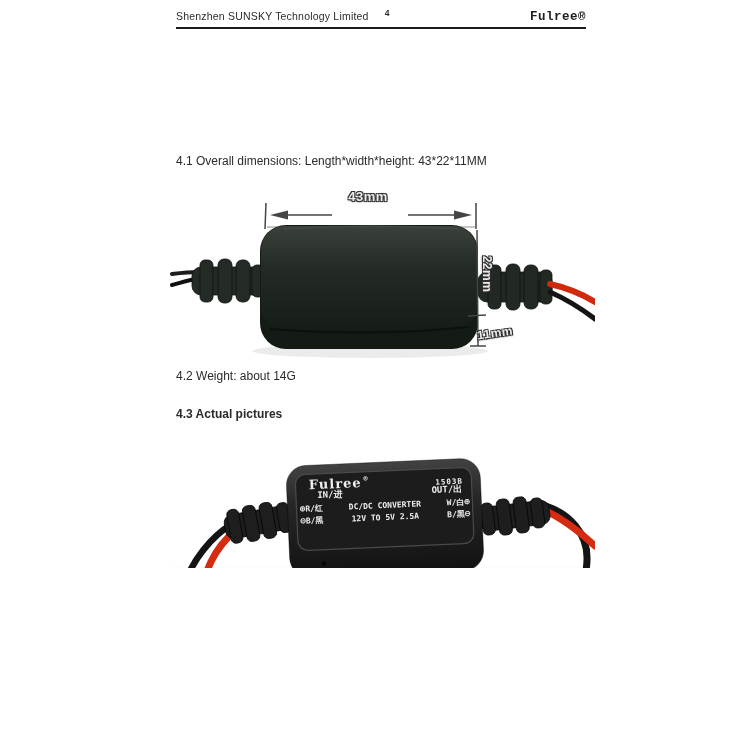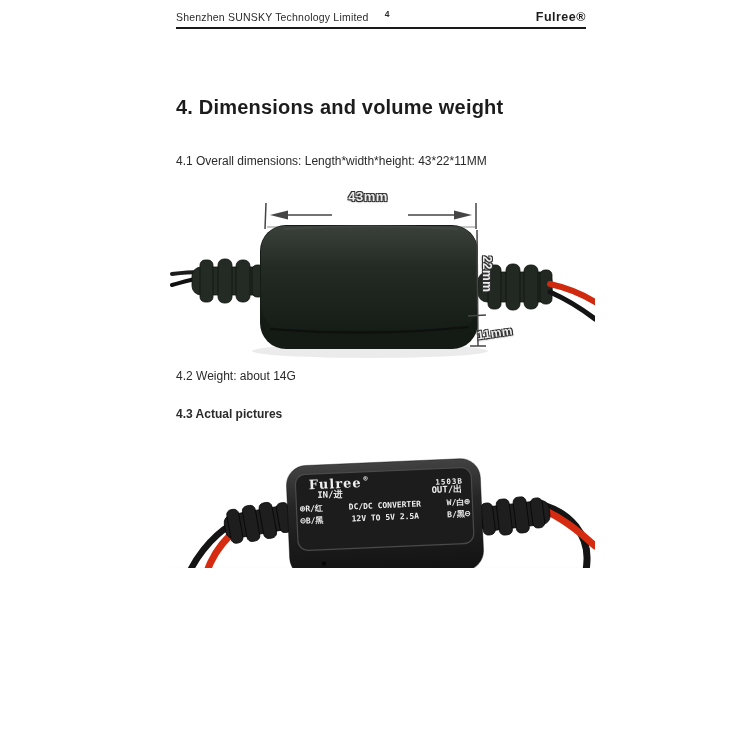--- a/index.html
+++ b/index.html
@@ -11,21 +11,21 @@
 
   
   .doc-header {
     position:absolute; left:176px; top:10px; width:410px;
     border-bottom:2px solid #1a1a1a; padding-bottom:3px;
   }
   .doc-header .hrow { display:flex; align-items:baseline; }
   .company { font-size:10.5px; color:#2b2b2b; letter-spacing:0.2px; }
   .page-ref { font-size:8.5px; font-weight:bold; margin-left:16px; position:relative; top:-4px; }
   .brand-right {
-    margin-left:auto; font-family:Liberation Sans, sans-serif;
+    margin-left:auto; font-family:Liberation Mono, monospace;
     font-size:12.5px; font-weight:600; letter-spacing:0.5px; color:#1e1e1e;
   }
 
   
   .section-title {
     position:absolute; left:176px; top:96px; font-size:20px; font-weight:bold;
     color:#1c1c1c; letter-spacing:0.2px;
   }
   .body-text { position:absolute; left:176px; font-size:12px; color:#2a2a2a; }
   .t41 { top:130px;margin-top:24px; }
@@ -76,21 +76,20 @@
 <div class="page">
 
   <header class="doc-header">
     <div class="hrow">
       <span class="company">Shenzhen SUNSKY Technology Limited</span>
       <span class="page-ref">4</span>
       <span class="brand-right">Fulree®</span>
     </div>
   </header>
 
-  <h1 class="section-title">4. Dimensions and volume weight</h1>
   <p class="body-text t41">4.1 Overall dimensions: Length*width*height: 43*22*11MM</p>
   <p class="body-text t42">4.2 Weight: about 14G</p>
   <p class="body-text t43">4.3 Actual pictures</p>
 
   <figure class="fig fig1">
     <svg viewBox="0 0 425 175" width="425" height="175">
       <defs>
         <linearGradient id="bodyG1" x1="0" y1="0" x2="0" y2="1">
           <stop offset="0" stop-color="#39413a"></stop>
           <stop offset="0.4" stop-color="#242b24"></stop>

